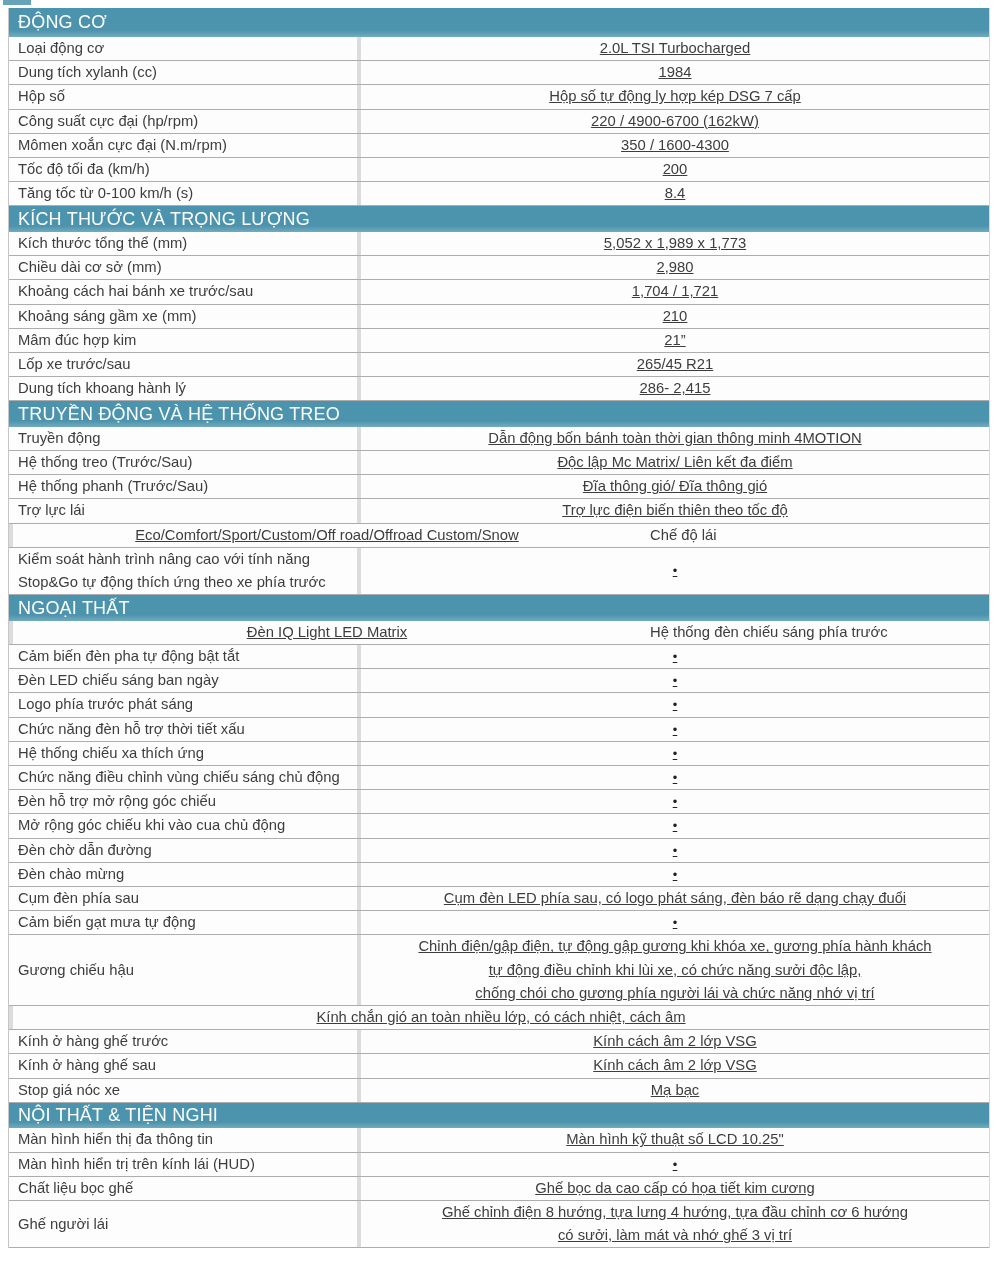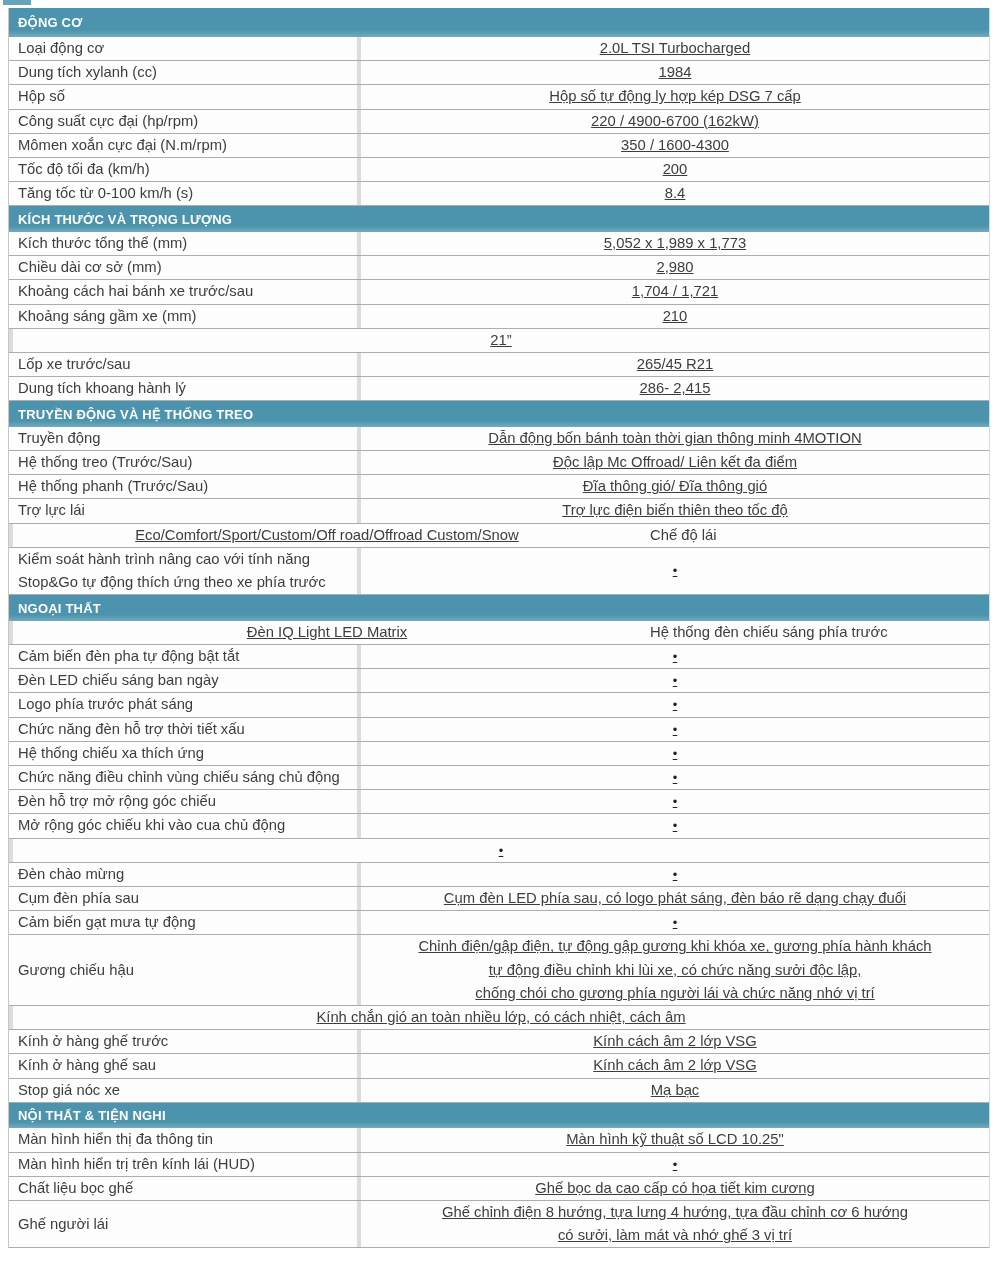--- a/index.html
+++ b/index.html
@@ -27,22 +27,22 @@
     left: 8px;
     width: 980px;
     border-left: 1px solid #c6c6c6;
     border-right: 1px solid #d8d8d8;
     background: #fdfdfd;
   }
   .section-header {
     height: 25.5px;
     background: linear-gradient(180deg, var(--header-bg, #4c93ad) 0%, var(--header-bg, #4c93ad) 76%, #72abbe 100%);
     color: var(--header-text, #ffffff);
-    font-size: 13px;
-    font-weight: bold;
+    font-size: 18px;
+    font-weight: normal;
     display: flex;
     align-items: center;
     padding-left: 9px;
     box-sizing: border-box;
     letter-spacing: 0.2px;
   }
   .section-header.first {
     height: 29px;
   }
   .row {
@@ -125,38 +125,39 @@
     </div>
     <div class="row">
       <div class="cell label">Khoảng cách hai bánh xe trước/sau</div>
       <div class="cell value">1,704 / 1,721</div>
     </div>
     <div class="row">
       <div class="cell label">Khoảng sáng gầm xe (mm)</div>
       <div class="cell value">210</div>
     </div>
     <div class="row">
+      <div class="cell label">Mâm đúc hợp kim</div>
       <div class="cell value">21”</div>
     </div>
     <div class="row">
       <div class="cell label">Lốp xe trước/sau</div>
       <div class="cell value">265/45 R21</div>
     </div>
     <div class="row">
       <div class="cell label">Dung tích khoang hành lý</div>
       <div class="cell value">286- 2,415</div>
     </div>
     <div class="section-header">TRUYỀN ĐỘNG VÀ HỆ THỐNG TREO</div>
     <div class="row">
       <div class="cell label">Truyền động</div>
       <div class="cell value">Dẫn động bốn bánh toàn thời gian thông minh 4MOTION</div>
     </div>
     <div class="row">
       <div class="cell label">Hệ thống treo (Trước/Sau)</div>
-      <div class="cell value">Độc lập Mc Offroad/ Liên kết đa điểm</div>
+      <div class="cell value">Độc lập Mc Matrix/ Liên kết đa điểm</div>
     </div>
     <div class="row">
       <div class="cell label">Hệ thống phanh (Trước/Sau)</div>
       <div class="cell value">Đĩa thông gió/ Đĩa thông gió</div>
     </div>
     <div class="row">
       <div class="cell label">Trợ lực lái</div>
       <div class="cell value">Trợ lực điện biến thiên theo tốc độ</div>
     </div>
     <div class="row">
@@ -199,20 +200,21 @@
     </div>
     <div class="row">
       <div class="cell label">Đèn hỗ trợ mở rộng góc chiếu</div>
       <div class="cell value bullet">•</div>
     </div>
     <div class="row">
       <div class="cell label">Mở rộng góc chiếu khi vào cua chủ động</div>
       <div class="cell value bullet">•</div>
     </div>
     <div class="row">
+      <div class="cell label">Đèn chờ dẫn đường</div>
       <div class="cell value bullet">•</div>
     </div>
     <div class="row">
       <div class="cell label">Đèn chào mừng</div>
       <div class="cell value bullet">•</div>
     </div>
     <div class="row">
       <div class="cell label">Cụm đèn phía sau</div>
       <div class="cell value">Cụm đèn LED phía sau, có logo phát sáng, đèn báo rẽ dạng chạy đuổi</div>
     </div>

